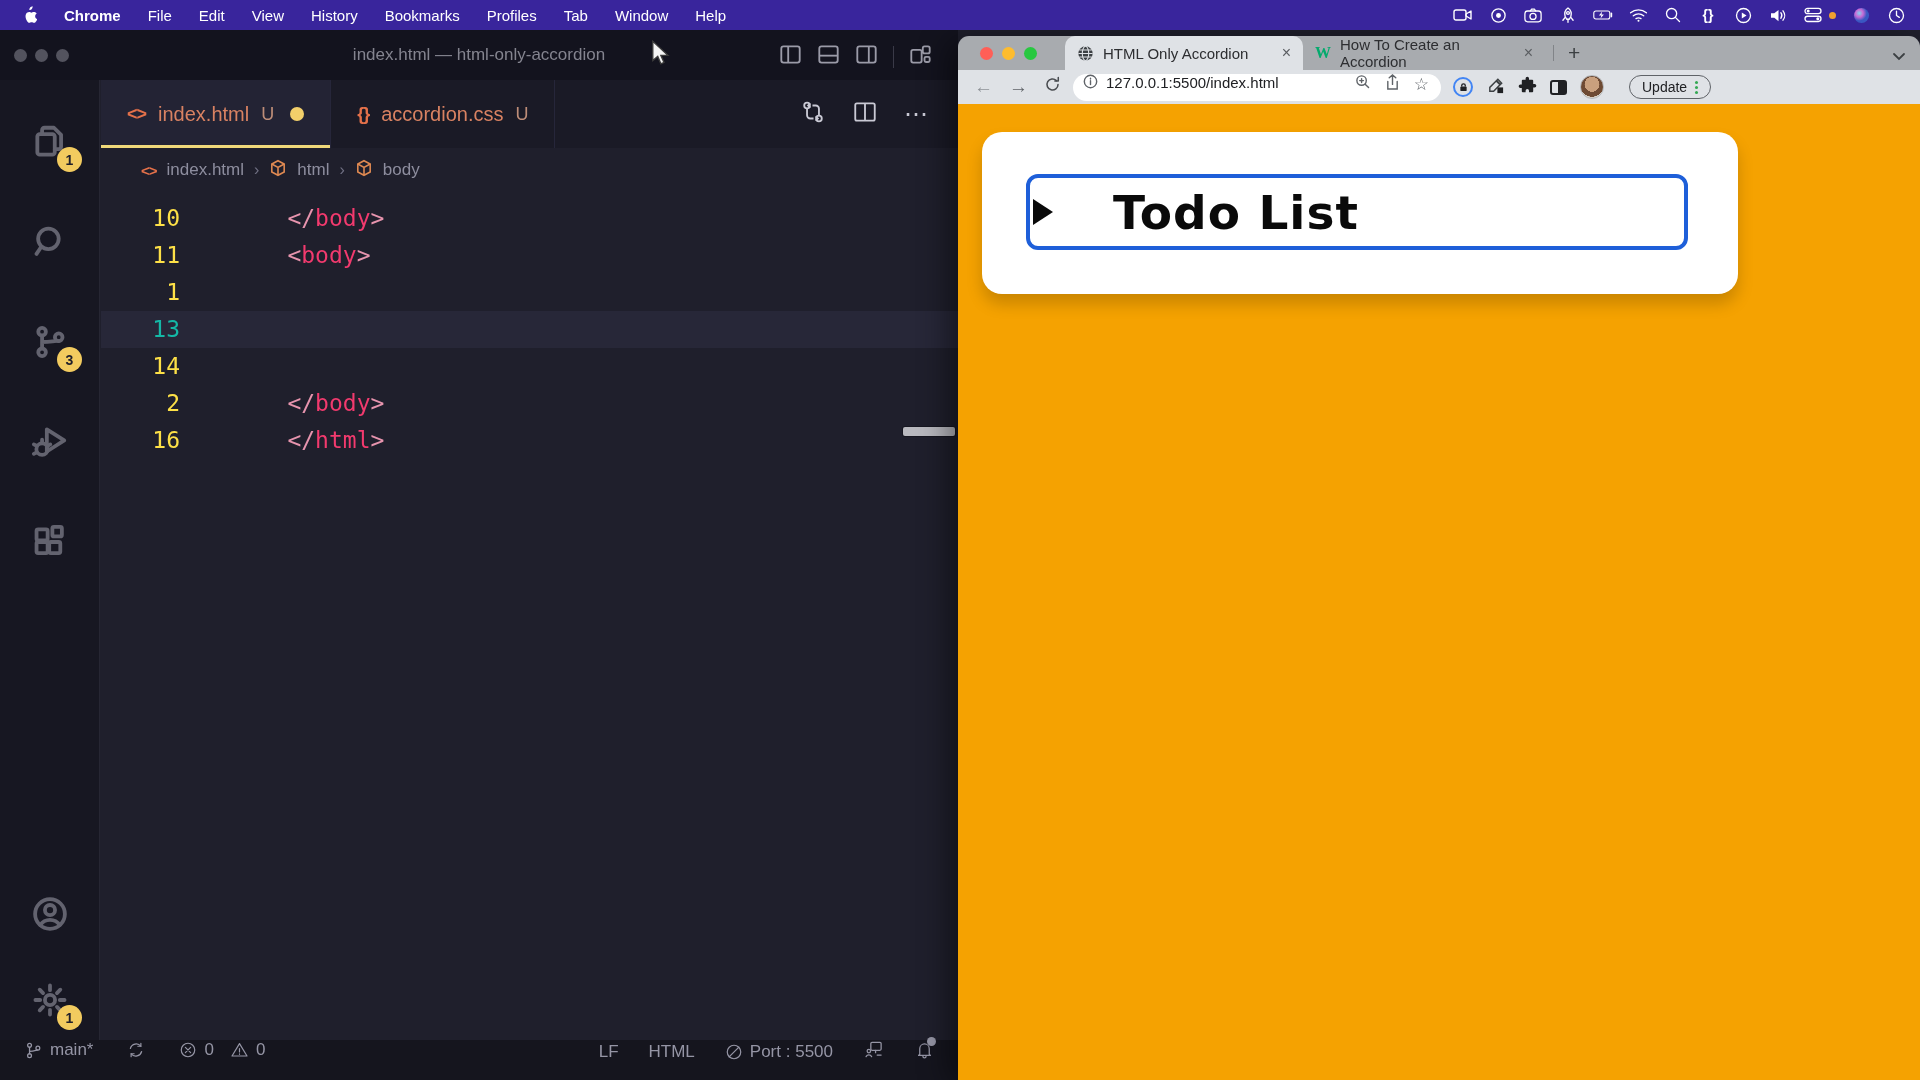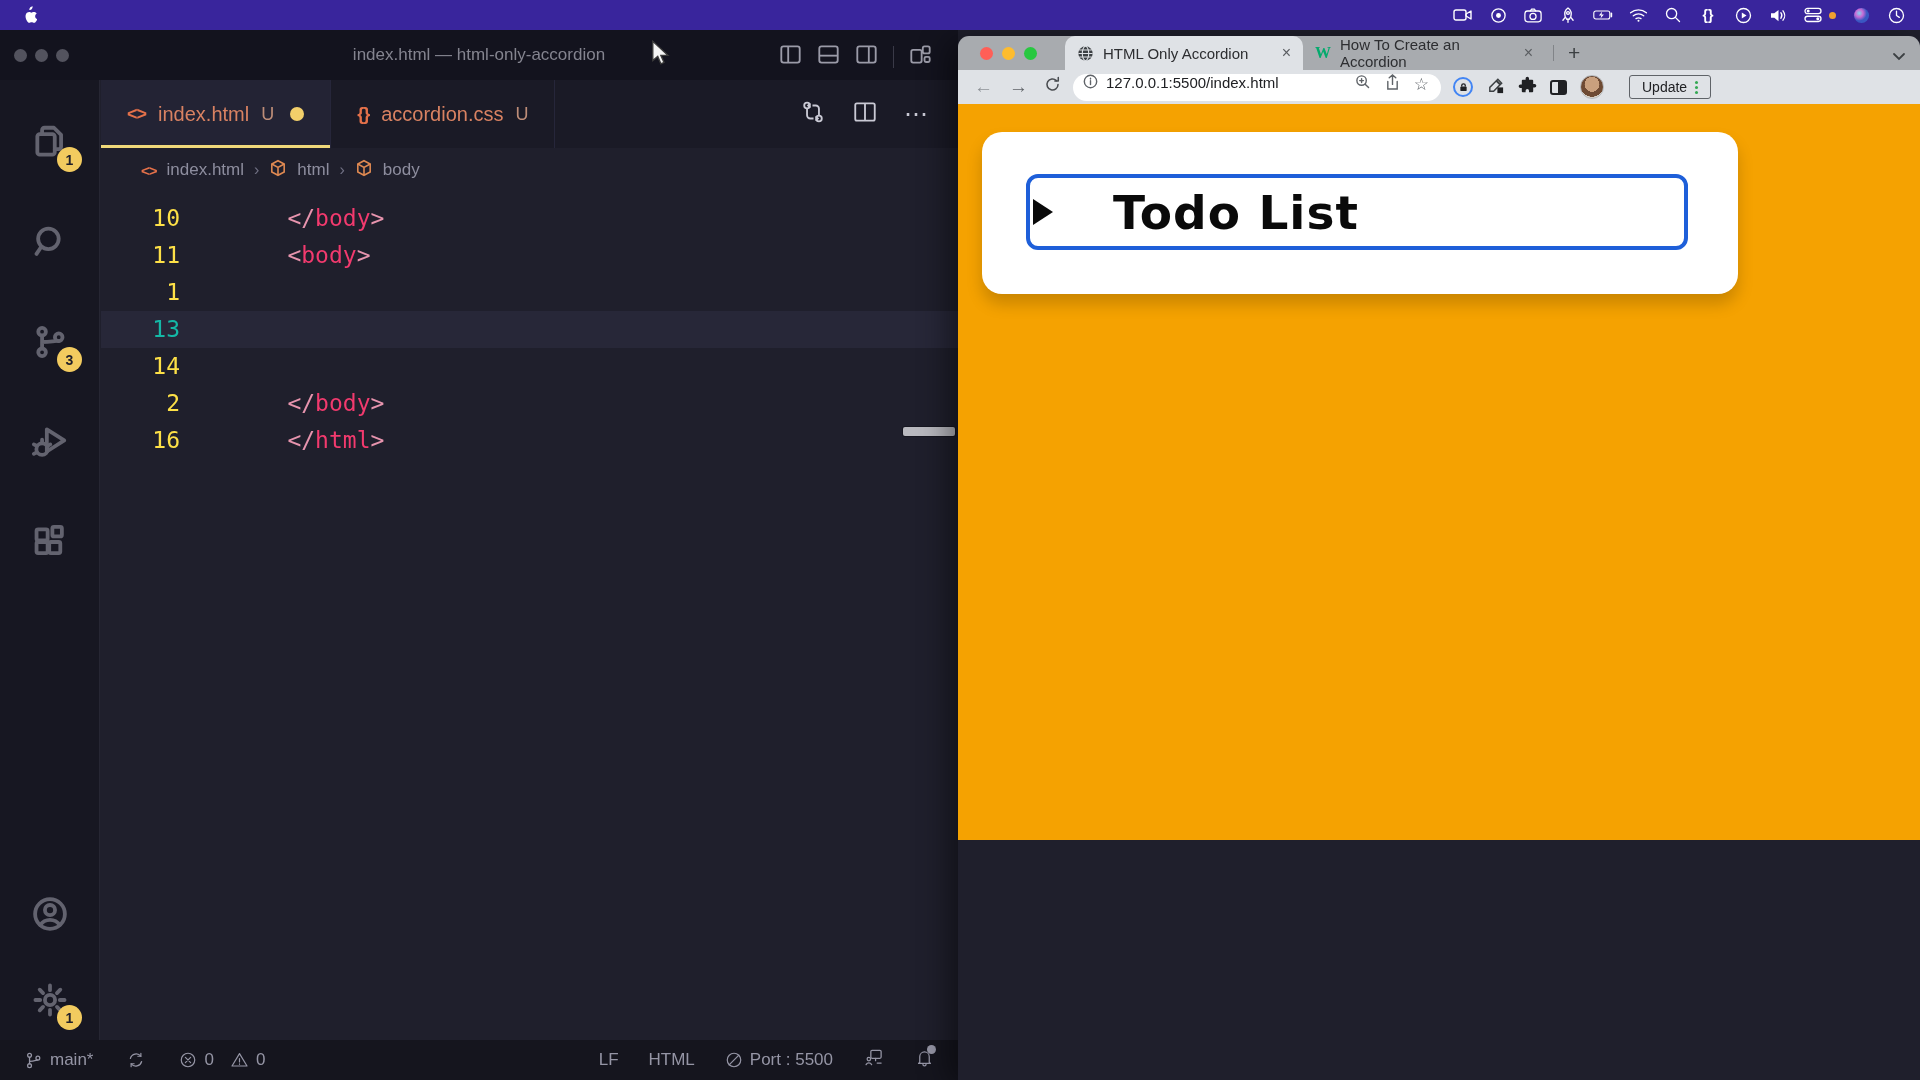--- a/index.html
+++ b/index.html
@@ -51,21 +51,21 @@
 
   .vs-code { position:absolute; left:101px; top:170px; right:0; font-family:"DejaVu Sans Mono", monospace; font-size:23px; }
   .cline { display:flex; height:37px; line-height:37px; }
   .cline.active { background:#272738; }
   .lnum { width:79px; text-align:right; color:#fde047; }
   .cline.active .lnum { color:#14b8a6; }
   .ltext { margin-left:52px; white-space:pre; }
   .punc { color:#e794ae; }
   .tag { color:#f23a6e; }
 
-  .vs-statusbar { position:absolute; left:0; bottom:0; width:958px; height:40px; background:#15151e; color:#9595a5; font-size:17px; display:flex; align-items:center; padding:0 24px; }
+  .vs-statusbar { position:absolute; left:0; bottom:0; width:958px; height:40px; background:#15151e; color:#9595a5; font-size:17px; display:flex; align-items:flex-start; padding:0 24px; }
   .vs-statusbar svg { stroke:#9595a5; fill:none; stroke-width:1.6; stroke-linecap:round; stroke-linejoin:round; }
   .sb-item { display:flex; align-items:center; gap:7px; white-space:nowrap; }
   .sb-left { display:flex; align-items:center; gap:34px; }
   .sb-right { margin-left:auto; display:flex; align-items:center; gap:30px; }
   .sb-errwarn { display:flex; align-items:center; gap:16px; }
   .bell-wrap { position:relative; }
   .bell-dot { position:absolute; right:-2px; top:-3px; width:9px; height:9px; border-radius:50%; background:#9595a5; }
 
   .vs-sash { position:absolute; left:903px; top:427px; width:52px; height:9px; background:#b9b9bf; border-radius:2px; box-shadow:0 0 0 1px rgba(0,0,0,.25); z-index:5; }
 
@@ -94,42 +94,54 @@
   .cr-omnibox svg { stroke:#5f6368; fill:none; stroke-width:1.5; stroke-linecap:round; }
   .omni-actions { display:flex; align-items:center; gap:14px; margin-right:2px; }
   .omni-actions .star { color:#5f6368; font-size:17px; }
   .cr-extensions { display:flex; align-items:center; gap:13px; margin-left:12px; }
   .cr-extensions svg { stroke:#3c4043; stroke-width:1.5; fill:none; }
   .ext-lock { width:20px; height:20px; border-radius:50%; border:2.5px solid #4285f4; display:flex; align-items:center; justify-content:center; }
   .ext-lock svg { stroke:#202124; }
   .sidepanel { width:17px; height:15px; border:2px solid #202124; border-radius:3px; position:relative; }
   .sidepanel::after { content:""; position:absolute; right:0; top:0; bottom:0; width:7px; background:#202124; }
   .avatar { width:24px; height:24px; border-radius:50%; background:radial-gradient(circle at 50% 38%, #c9a07e 0 42%, #6e4a33 43% 70%, #d8d2c8 71%); border:1px solid #b5b8bc; }
-  .update-btn { display:flex; align-items:center; gap:8px; margin-left:12px; height:24px; border:1.5px solid #5f6368; border-radius:3px; padding:0 12px; font-size:14px; color:#202124; background:transparent; }
+  .update-btn { display:flex; align-items:center; gap:8px; margin-left:12px; height:24px; border:1.5px solid #5f6368; border-radius:12px; padding:0 12px; font-size:14px; color:#202124; background:transparent; }
   .update-dots { display:flex; flex-direction:column; gap:2px; }
   .update-dots i { width:3px; height:3px; border-radius:50%; background:#34a853; }
 
-  .cr-page { position:relative; height:736px; background:#f5a201; }
+  .cr-page { position:relative; height:976px; background:#f5a201; }
   .todo-card { position:absolute; left:24px; top:28px; width:756px; height:162px; background:#fff; border-radius:20px; box-shadow:0 10px 16px rgba(0,0,0,.18); }
   .todo-summary { position:absolute; left:44px; top:42px; width:662px; height:76px; border:4px solid #1e5fd9; border-radius:12px; background:#fff; display:flex; align-items:center; }
   .todo-marker { width:0; height:0; border-left:20px solid #0a0a0a; border-top:13px solid transparent; border-bottom:13px solid transparent; margin-left:3px; }
   .todo-title { margin-left:60px; font-family:"DejaVu Sans", sans-serif; font-weight:800; font-size:47px; color:#0a0a0a; letter-spacing:1px; }
 
   
   .cursor { position:absolute; left:650px; top:40px; z-index:99; }
 </style>
 </head>
 <body>
 
 <div class="menubar">
   <span class="apple">
     <svg width="15" height="18" viewBox="0 0 18 22">
         <path fill="#fff" stroke="none" d="M11.8 3.6c.7-.9 1.2-2.1 1-3.3-1 .1-2.3.7-3 1.6-.7.8-1.2 2-1 3.1 1.1.1 2.3-.6 3-1.4zM15.9 12.4c0-2.2 1.8-3.2 1.9-3.3-1-1.5-2.6-1.7-3.2-1.7-1.4-.1-2.6.8-3.3.8-.7 0-1.7-.8-2.8-.8-1.5 0-2.9.9-3.6 2.2-1.6 2.7-.4 6.6 1.1 8.8.7 1 1.6 2.2 2.7 2.2 1.1 0 1.5-.7 2.9-.7s1.7.7 2.9.7c1.2 0 1.9-1.1 2.7-2.1.8-1.2 1.2-2.4 1.2-2.5-.1 0-2.5-.9-2.5-3.6z"></path>
       </svg>
   </span>
+  <div class="menus">
+    <span>Chrome</span>
+    <span>File</span>
+    <span>Edit</span>
+    <span>View</span>
+    <span>History</span>
+    <span>Bookmarks</span>
+    <span>Profiles</span>
+    <span>Tab</span>
+    <span>Window</span>
+    <span>Help</span>
+  </div>
   <div class="mstatus">
     <span class="mi">
         <svg width="20" height="14" viewBox="0 0 20 14">
           <rect x="1" y="2" width="12" height="10" rx="2"></rect>
           <path d="M13 6l5-3v8l-5-3z"></path>
         </svg>
       </span>
     <span class="mi">
         <svg width="17" height="17" viewBox="0 0 18 18">
           <circle cx="9" cy="9" r="7"></circle>

